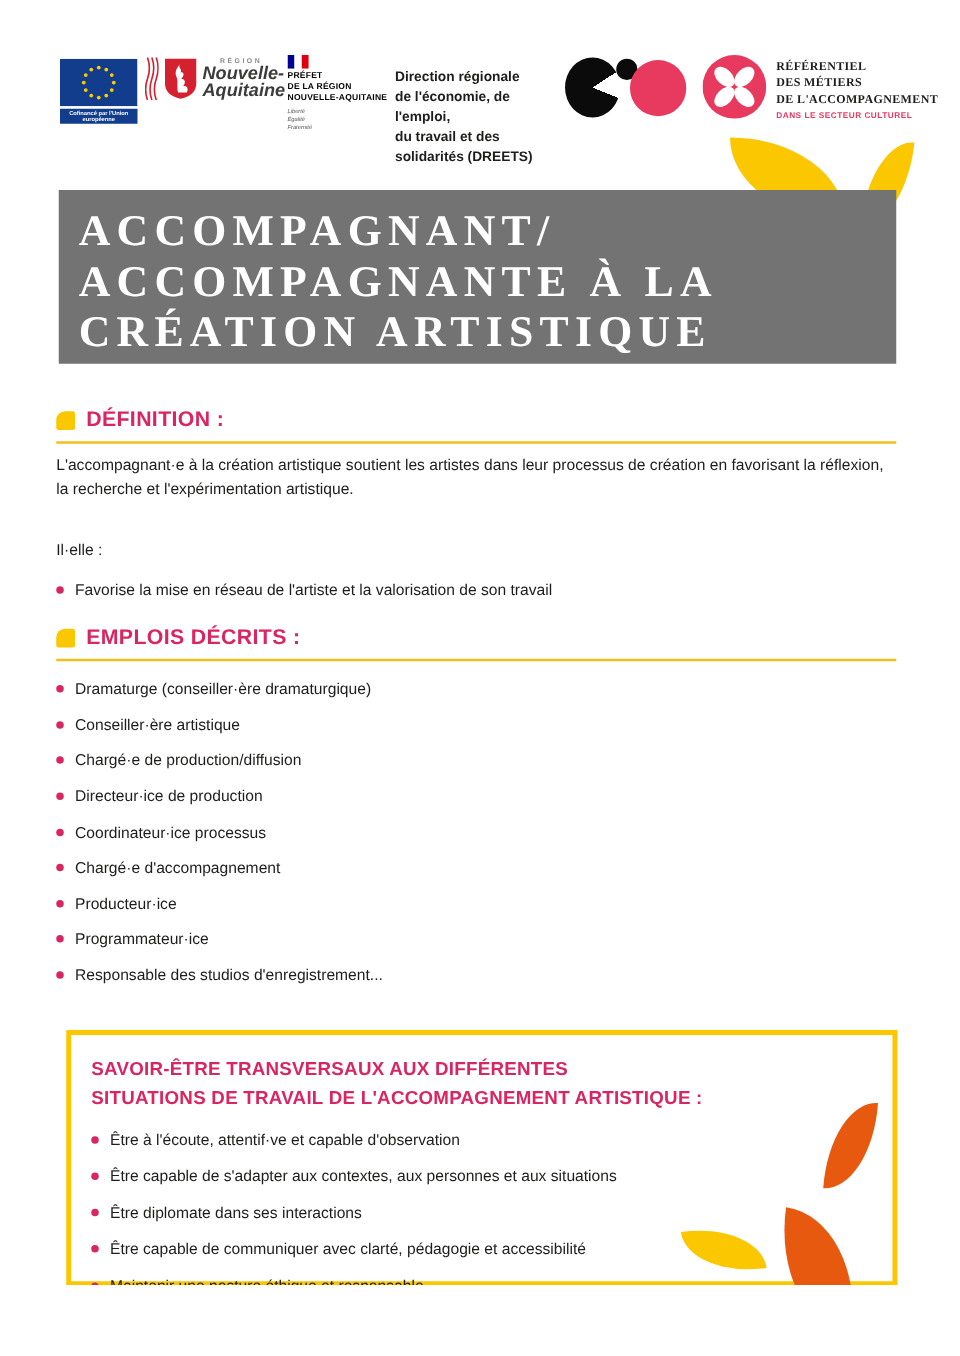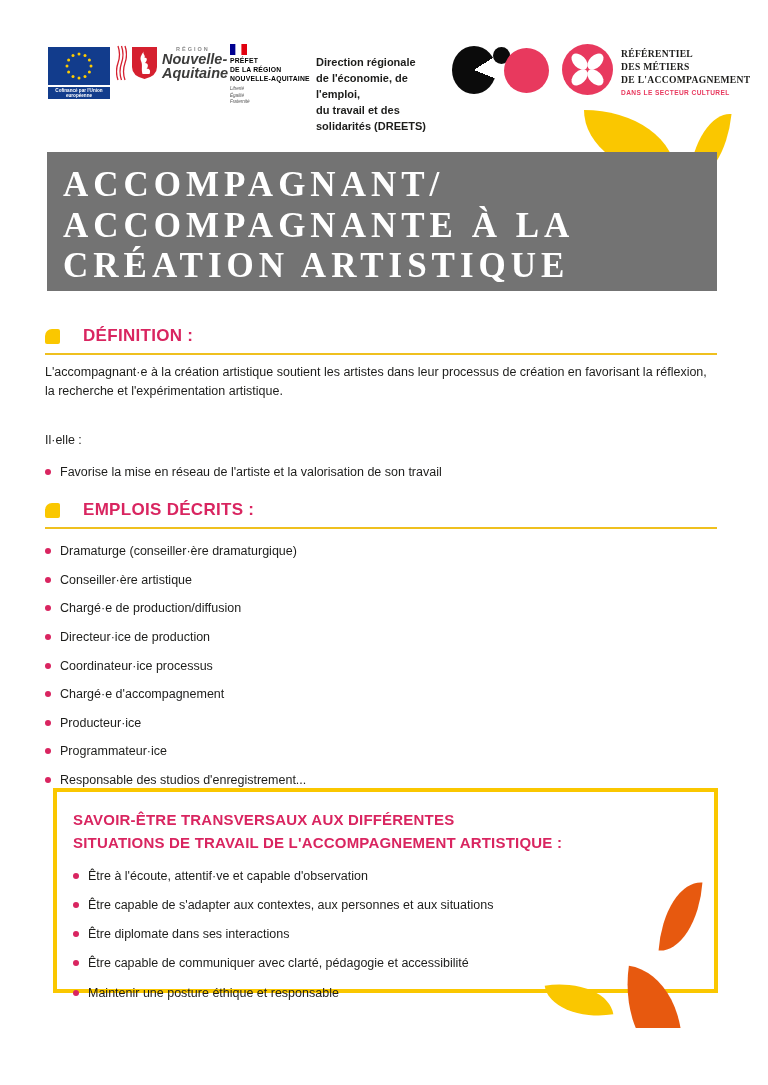--- a/index.html
+++ b/index.html
@@ -52,36 +52,36 @@
   
   .banner { position: absolute; left: 47px; top: 152px; width: 670px; height: 139px; background: #737373; z-index: 2; }
   .banner-title { color: #fff; font-family: "Liberation Serif", serif; font-weight: 700; font-size: 35px;
                   letter-spacing: 5px; line-height: 1.16; padding: 13px 0 0 16px; }
 
   
   .section { position: absolute; left: 45px; width: 672px; }
   .sec-definition { top: 326px; }
   .sec-emplois { top: 500px; }
 
-  .sec-head { display: flex; align-items: center; gap: 23px; }
+  .sec-head { display: flex; align-items: center; gap: 9px; }
   .sec-marker { width: 15px; height: 15px; background: #fac700; border-radius: 7px 2px 2px 2px; flex: 0 0 auto; }
   .sec-label { color: #d92560; font-weight: 700; font-size: 17px; letter-spacing: .3px; }
   .sec-rule { margin-top: 7px; height: 2px; background: #efc01f; width: 100%; }
 
   .body-text { font-size: 12.5px; line-height: 1.55; color: #1d1d1b; }
   .para { margin-top: 8px; }
   .intro { margin-top: 29px; }
 
   ul.blist { list-style: none; margin-top: 13px; }
   ul.blist li { display: flex; align-items: flex-start; gap: 9px; margin-bottom: 10.5px; }
   .dot { width: 6px; height: 6px; border-radius: 50%; background: #d92560; margin-top: 6px; flex: 0 0 auto; }
   ul.blist .li-text { font-size: 12.5px; line-height: 1.45; color: #1d1d1b; }
 
   
-  .se-box { position: absolute; left: 53px; top: 788px; width: 665px; height: 205px; border: 4px solid #fac700;
+  .se-box { position: absolute; left: 53px; top: 824px; width: 665px; height: 205px; border: 4px solid #fac700;
             background: #fff; z-index: 4; padding: 17px 4px 10px 16px; }
   .se-heading { color: #d92560; font-weight: 700; font-size: 15px; line-height: 1.5; letter-spacing: .2px; }
   .se-box ul.blist { margin-top: 13px; }
   .se-box ul.blist li { margin-bottom: 11px; }
 
   
   .footer-flower { position: absolute; left: 368px; top: 1047px; width: 21px; height: 21px; z-index: 6; }
   .page-number { position: absolute; left: 714px; top: 1049px; font-size: 11.5px; font-weight: 700; color: #1d1d1b; z-index: 6; }
   .footer-line { position: absolute; left: 736px; top: 1057px; width: 32px; height: 2px; background: #d48ca4; z-index: 6; }
 </style>

